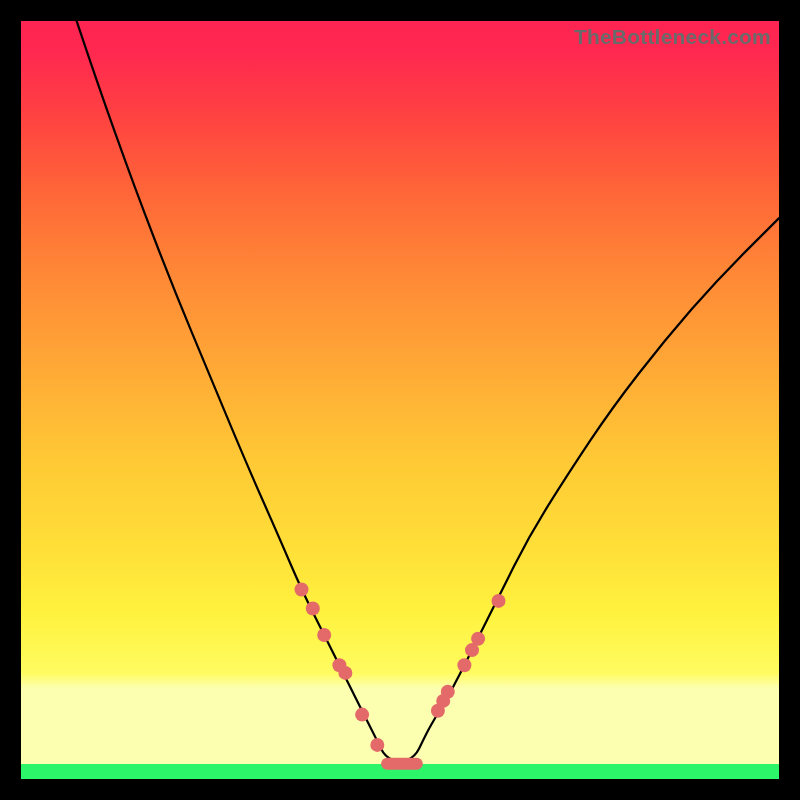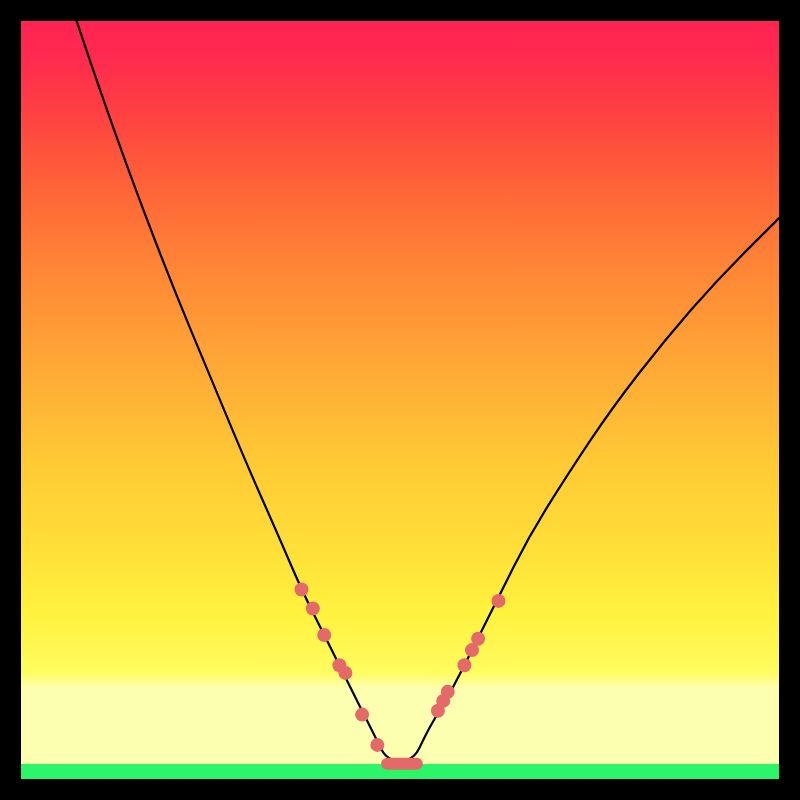--- a/index.html
+++ b/index.html
@@ -59,20 +59,21 @@
     width: 758px;
     height: 758px;
     overflow: visible;
   }
 </style>
 </head>
 <body>
 
 <div class="chart-wrap">
   <div class="plot-area">
+    <div class="branding">TheBottleneck.com</div>
     <svg class="curve" viewBox="0 0 758 758" preserveAspectRatio="none">
       <g>
         <path id="curve-path" fill="none" stroke="#000" stroke-width="2.2" stroke-linecap="round" d="M 53.1 -7.6 Q 75.8 60.6 94.8 113.7 Q 113.7 166.8 132.7 216.0 Q 151.6 265.3 170.6 310.8 Q 189.5 356.3 208.4 401.7 Q 227.4 447.2 242.6 481.3 Q 257.7 515.4 269.1 542.0 Q 280.5 568.5 291.8 591.2 Q 303.2 614.0 314.6 636.7 Q 325.9 659.5 337.3 682.2 Q 348.7 704.9 352.5 712.5 Q 356.3 720.1 360.0 727.7 Q 363.8 735.3 371.4 739.0 Q 379.0 742.8 386.6 739.0 Q 394.2 735.3 398.0 727.7 Q 401.7 720.1 405.5 712.5 Q 409.3 704.9 420.7 686.0 Q 432.1 667.0 443.4 644.3 Q 454.8 621.6 466.2 598.8 Q 477.5 576.1 492.7 545.8 Q 507.9 515.4 526.8 485.1 Q 545.8 454.8 568.5 420.7 Q 591.2 386.6 617.8 352.5 Q 644.3 318.4 670.8 288.0 Q 697.4 257.7 727.7 227.4 T 758.0 197.1"></path>
       </g>
       <g id="flat-bottom">
           <rect x="360.1" y="736.8" width="41.7" height="12" rx="6" fill="#e46a6a"></rect>
         </g>
       <g id="markers-left">
           <circle cx="280.5" cy="568.5" r="7" fill="#e46a6a"></circle>
           <circle cx="291.8" cy="587.5" r="7" fill="#e46a6a"></circle>

